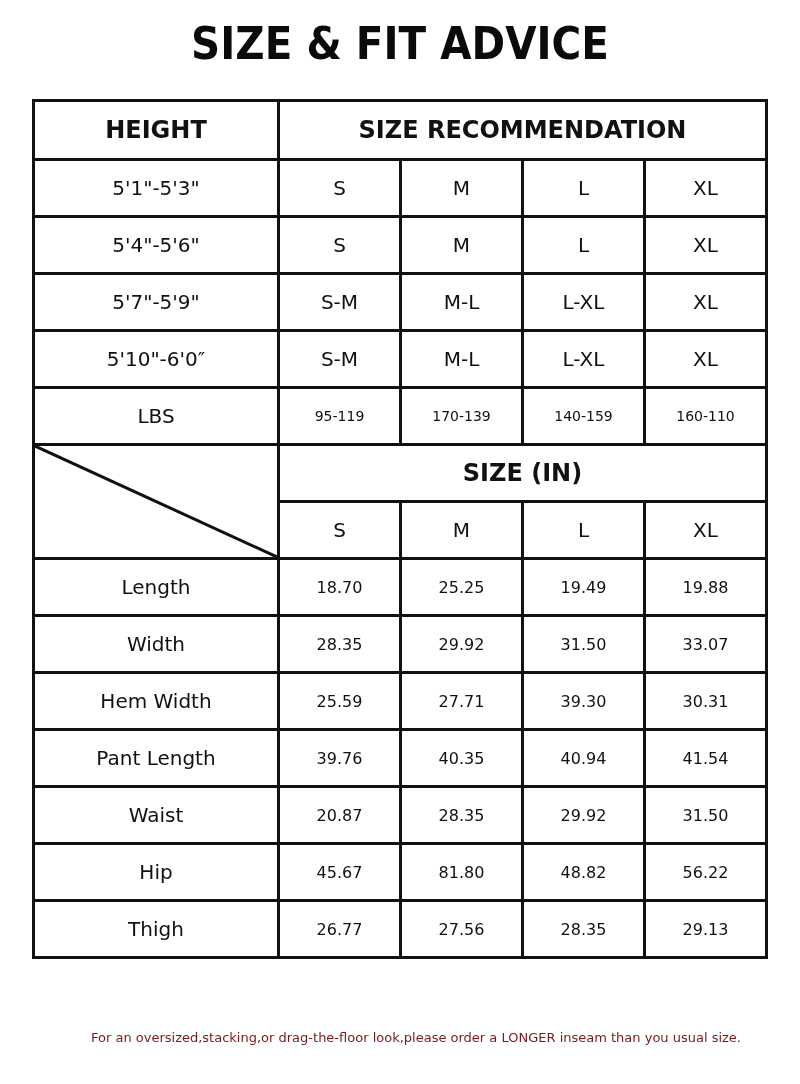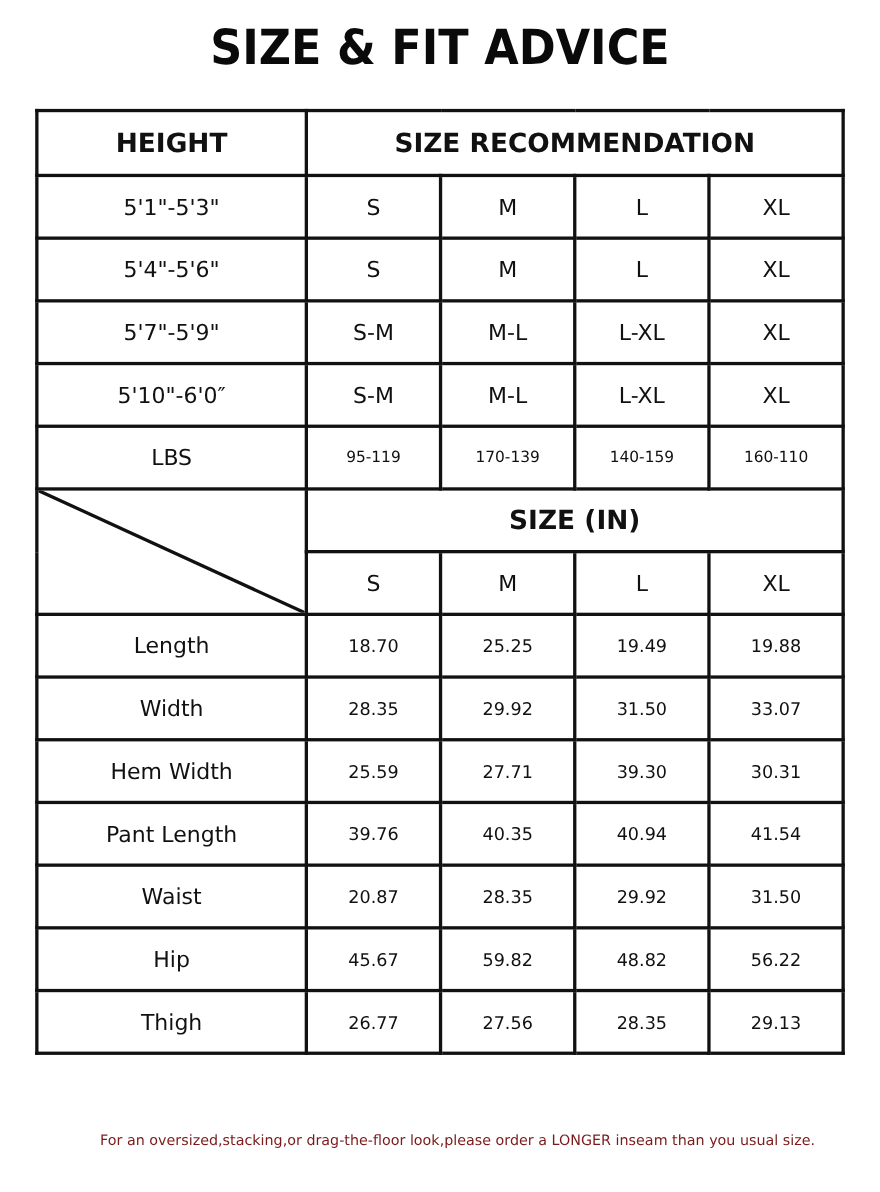--- a/index.html
+++ b/index.html
@@ -130,21 +130,21 @@
   <tr>
     <td>Waist</td>
     <td class="num">20.87</td>
     <td class="num">28.35</td>
     <td class="num">29.92</td>
     <td class="num">31.50</td>
   </tr>
   <tr>
     <td>Hip</td>
     <td class="num">45.67</td>
-    <td class="num">59.82</td>
+    <td class="num">81.80</td>
     <td class="num">48.82</td>
     <td class="num">56.22</td>
   </tr>
   <tr>
     <td>Thigh</td>
     <td class="num">26.77</td>
     <td class="num">27.56</td>
     <td class="num">28.35</td>
     <td class="num">29.13</td>
   </tr>

